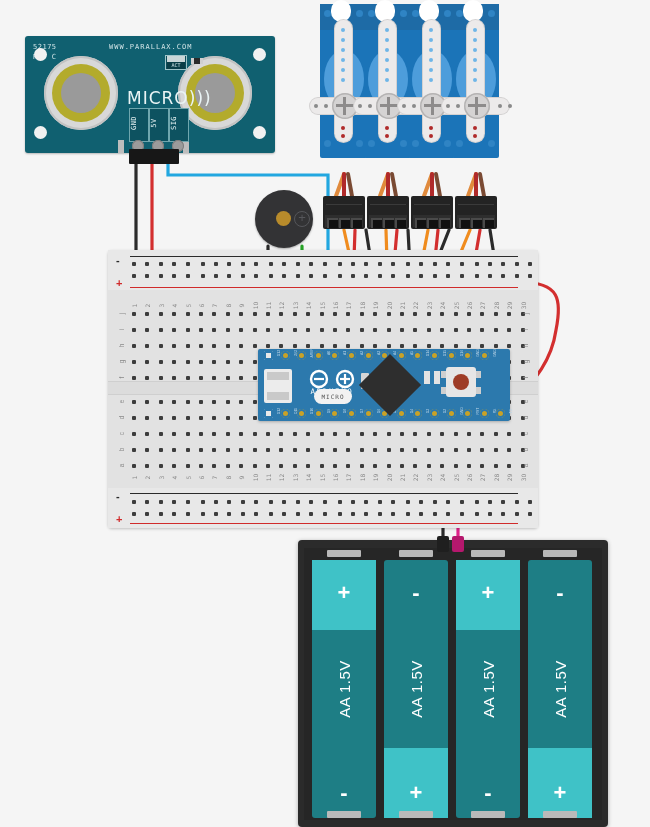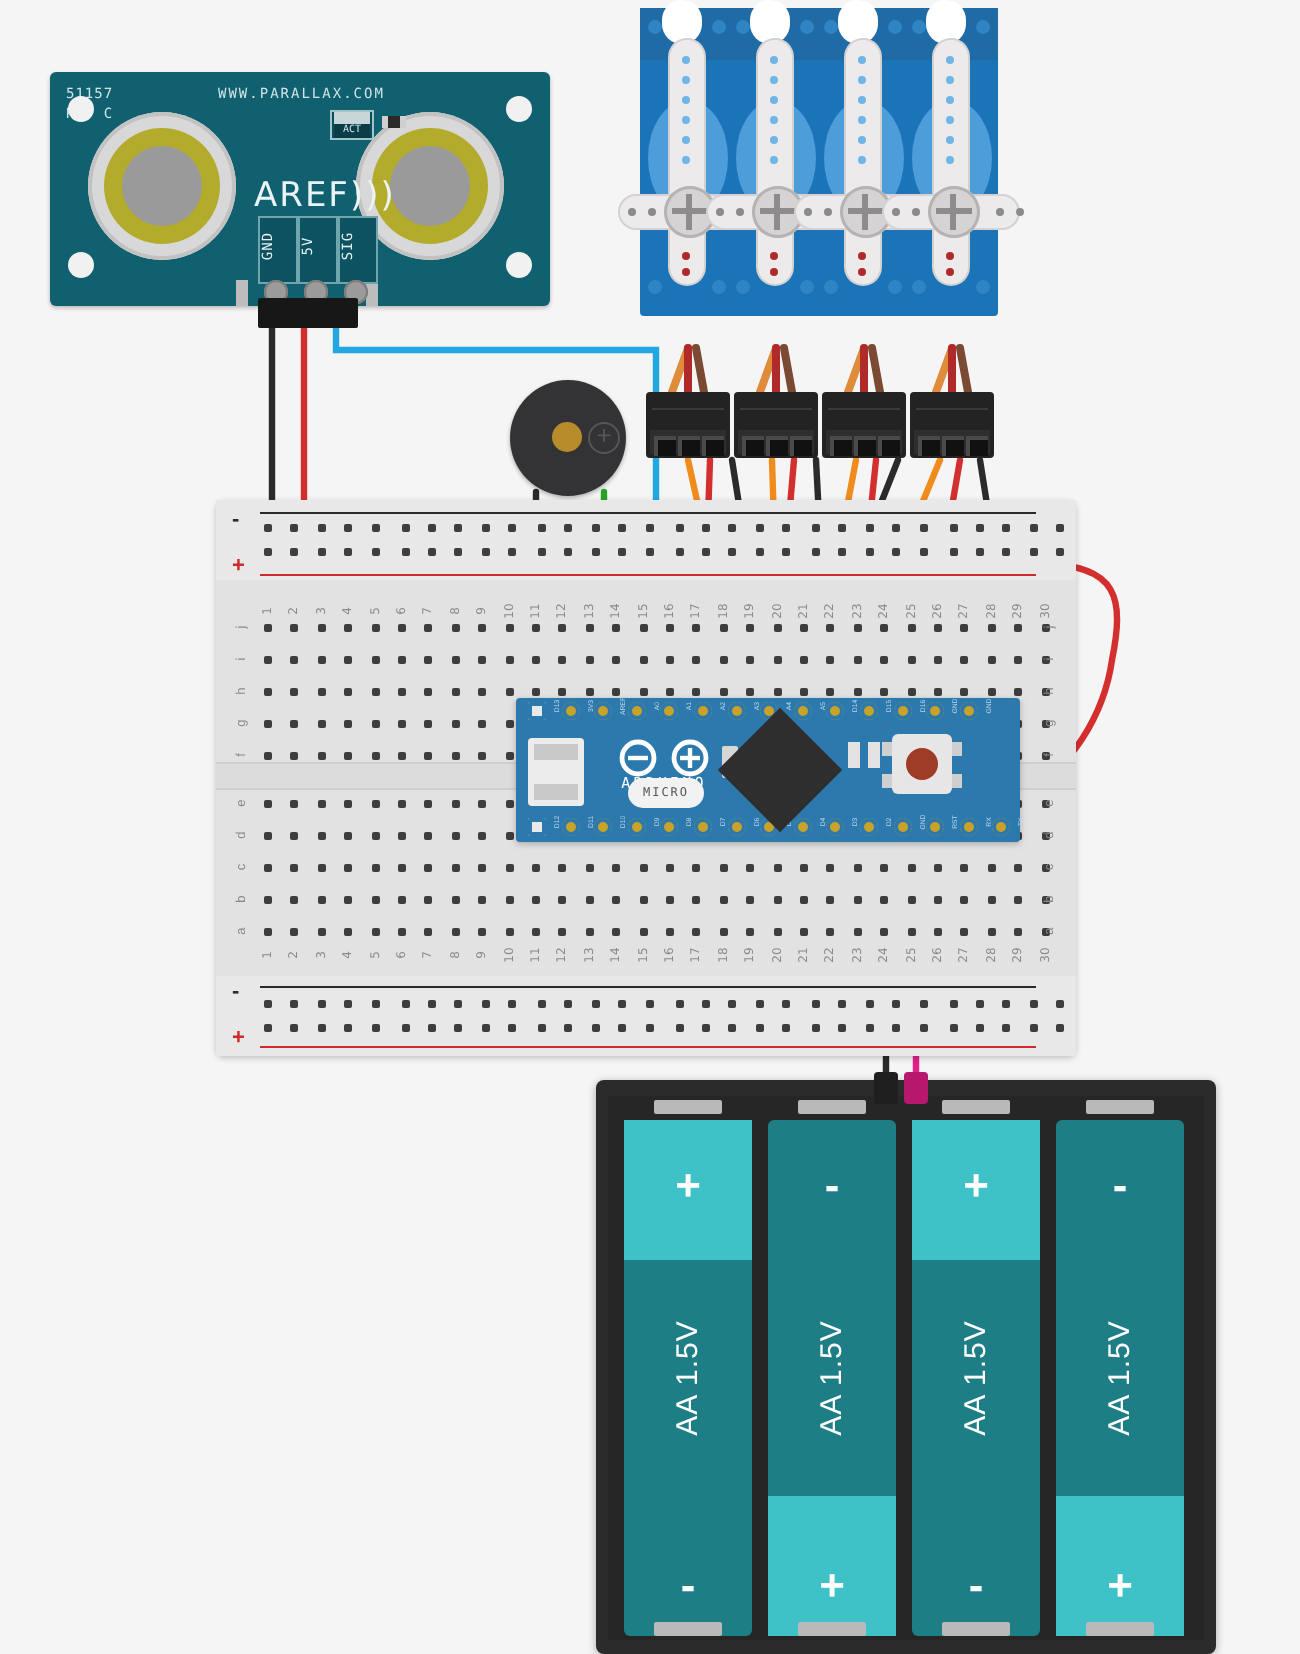--- a/index.html
+++ b/index.html
@@ -176,21 +176,21 @@
       <path d="M447 356 C470 330 470 300 496 278" stroke="#2b2b2b"></path>
 
       <path d="M520 282 C560 282 562 300 556 330 C550 372 520 392 512 404" stroke="#d32f2f"></path>
 
       <path d="M443 420 L443 548" stroke="#2b2b2b"></path>
       <path d="M458 420 L458 548" stroke="#e0218a"></path>
     </g>
   </svg>
 
   <div id="ping" class="abs nosel">
-    <div class="pcb-text" style="left:8px;top:7px;">51157</div>
+    <div class="pcb-text" style="left:8px;top:7px;">52175</div>
     <div class="pcb-text" style="left:8px;top:17px;">REV C</div>
     <div class="pcb-text" style="left:84px;top:7px;letter-spacing:1px;">WWW.PARALLAX.COM</div>
 
     <div class="mounthole" style="left:9px;top:12px;"></div>
     <div class="mounthole" style="left:9px;top:90px;"></div>
     <div class="mounthole" style="left:228px;top:12px;"></div>
     <div class="mounthole" style="left:228px;top:90px;"></div>
 
     <div class="transducer" style="left:19px;top:20px;">
         <i></i>
@@ -199,21 +199,21 @@
     <div class="transducer" style="left:153px;top:20px;">
         <i></i>
         <b></b>
       </div>
 
     <div id="actled" class="abs">
       <div class="lamp"></div>
       <span>ACT</span>
     </div>
     <div id="smd1" class="abs"></div>
-    <div id="pingword" class="abs">AREF)))</div>
+    <div id="pingword" class="abs">MICRO)))</div>
 
     <div class="sidepad" style="left:93px;"></div>
     <div class="sidepad" style="left:158px;"></div>
 
     <div class="hdr" style="left:104px;">
       <div class="lab">GND</div>
       <div class="pad"></div>
     </div>
     <div class="hdr" style="left:124px;">
       <div class="lab">5V</div>

